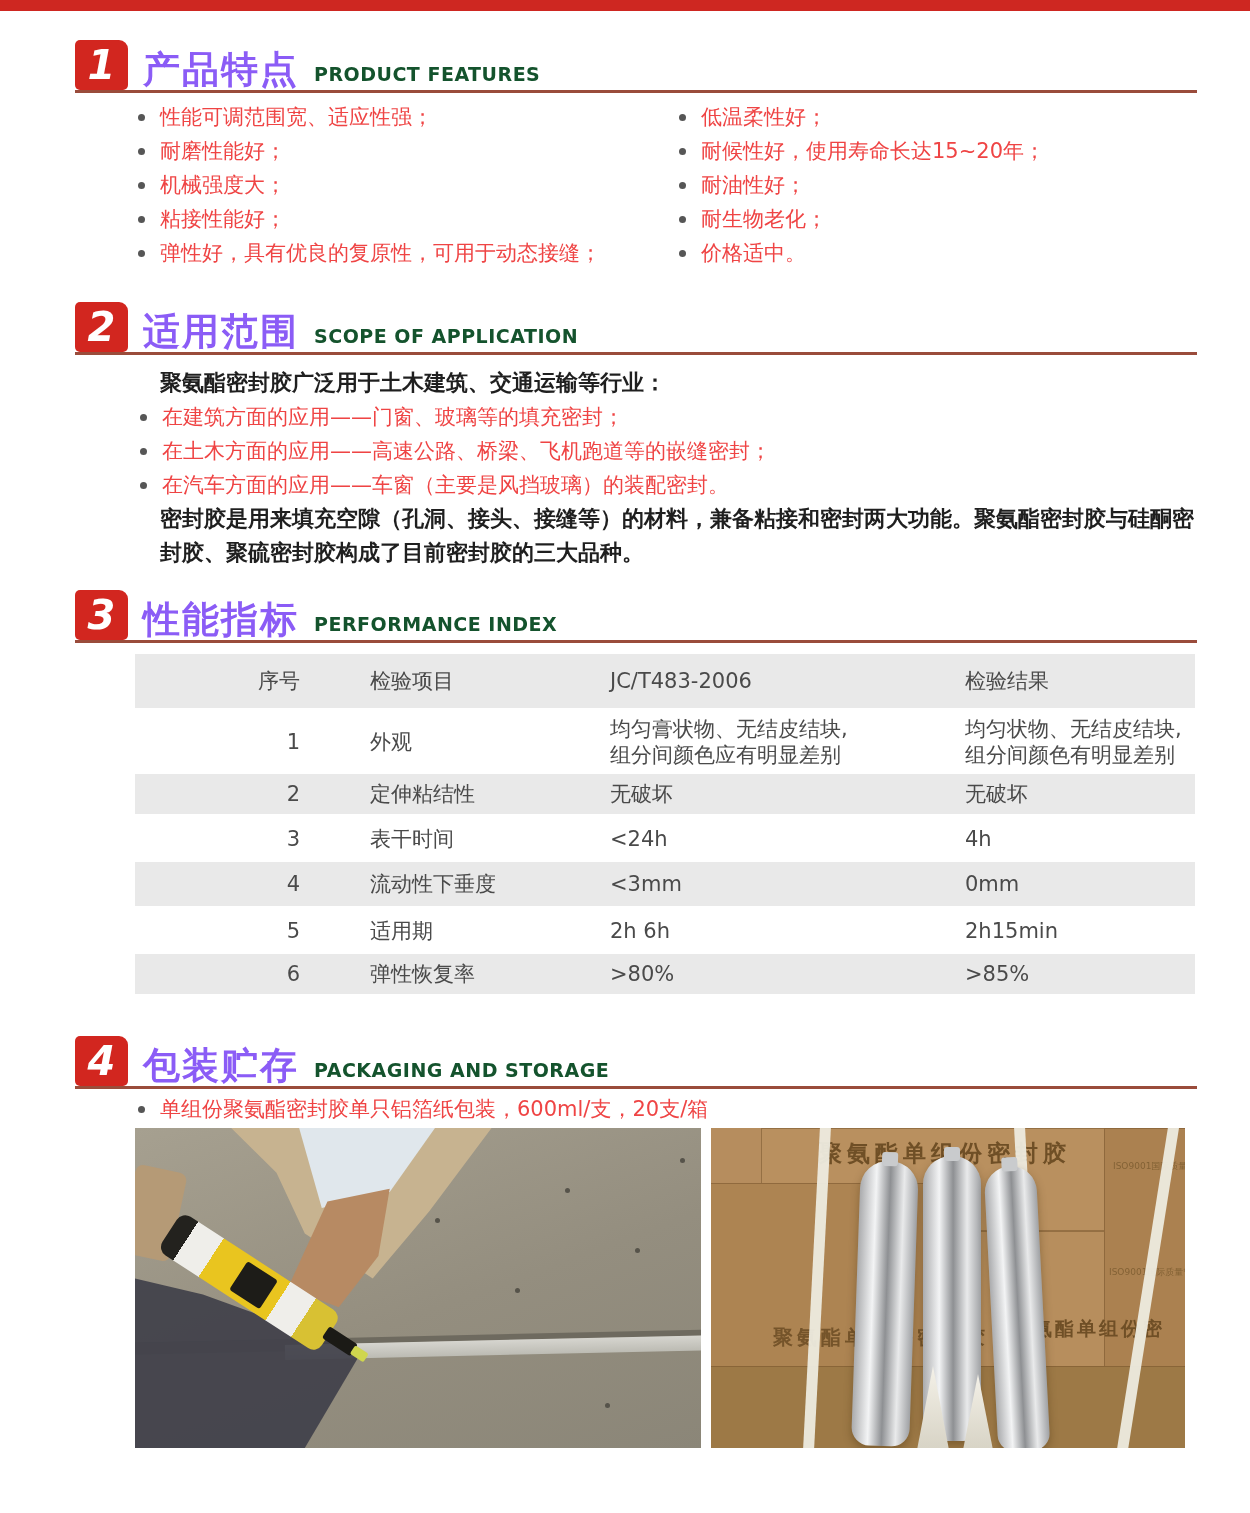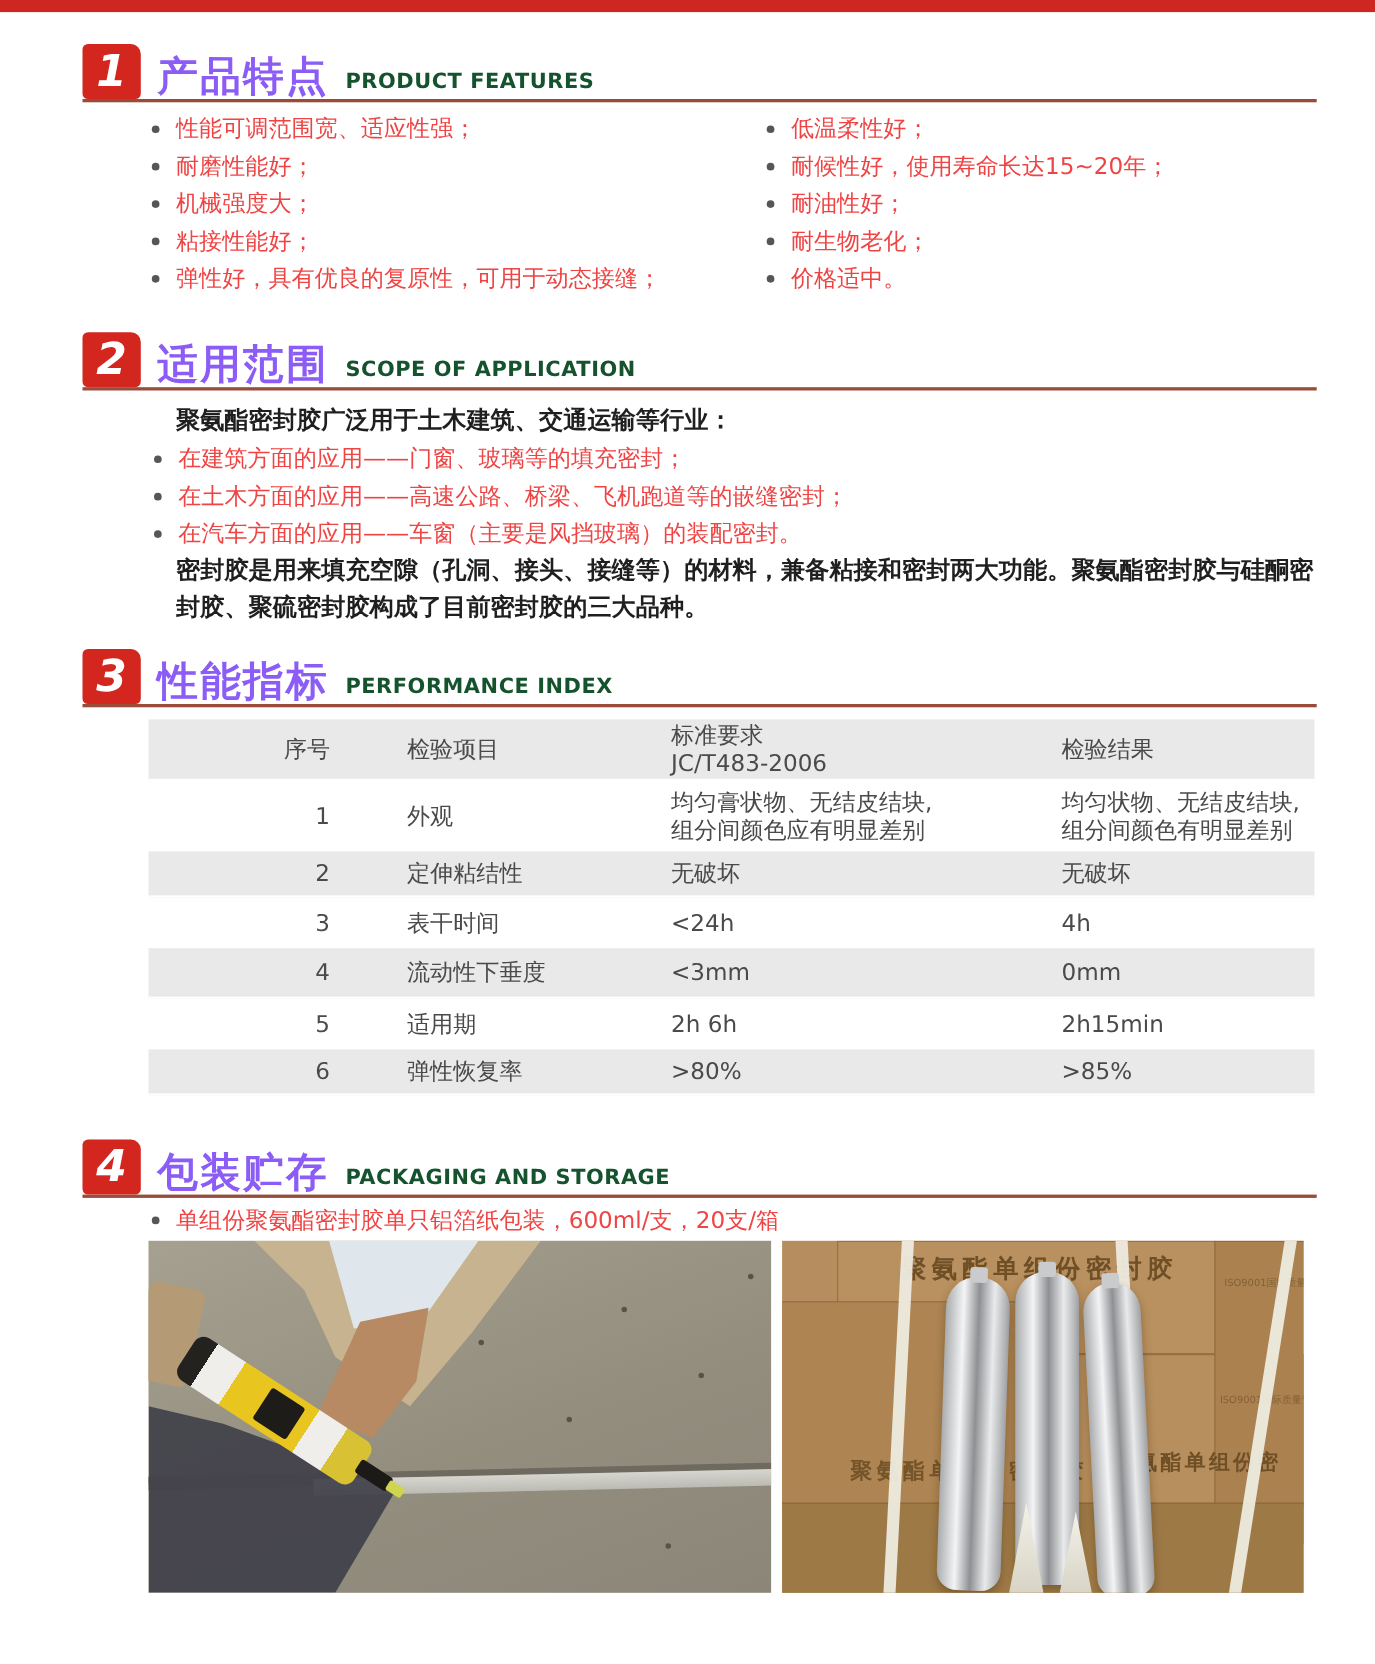--- a/index.html
+++ b/index.html
@@ -18,21 +18,21 @@
     color:#fff; font-size:40px; font-weight:bold; font-style:italic;
     display:flex; align-items:center; justify-content:center; flex:0 0 auto;
   }
   .sec-title { font-size:37px; font-weight:bold; color:#8b5cf6; letter-spacing:2px; line-height:1.0; padding-bottom:2px; }
   .sec-sub { font-size:19px; font-weight:bold; color:#14532d; letter-spacing:0.5px; padding-bottom:5px; }
   .bitem { display:flex; align-items:flex-start; line-height:34px; font-size:21px; color:#ef4444; }
   .dot { width:7px; height:7px; border-radius:50%; background:#565656; margin:14px 15px 0 0; flex:0 0 auto; }
 
   
   .s1-colL { position:absolute; left:138px; top:100px; width:545px; }
-  .s1-colR { position:absolute; left:697px; top:100px; width:520px; }
+  .s1-colR { position:absolute; left:679px; top:100px; width:520px; }
 
   
   .s2-body { position:absolute; left:140px; top:366px; width:1075px; }
   .s2-intro { font-size:22px; font-weight:bold; color:#1f1f1f; line-height:34px; padding-left:20px; }
   .s2-note { font-size:22px; font-weight:bold; color:#1f1f1f; line-height:34px; padding-left:20px; }
 
   
   .ptable { position:absolute; left:135px; top:654px; width:1060px; font-size:21px; color:#4a4a4a; }
   .trow { display:grid; grid-template-columns:165px 260px 380px 255px; align-items:center; }
   .trow.gray { background:#e9e9e9; border-bottom:2px solid #ffffff; }
@@ -178,21 +178,20 @@
     <div class="sec-title">性能指标</div>
     <div class="sec-sub">PERFORMANCE INDEX</div>
   </div>
 </div>
 
 <div class="ptable">
   <div class="trow thead gray">
     <div class="c c1">序号</div>
     <div class="c c2">检验项目</div>
     <div class="c c3">
-      <div>标准要求</div>
       <div>JC/T483-2006</div>
     </div>
     <div class="c c4">检验结果</div>
   </div>
 
   <div class="trow r-tall">
     <div class="c c1">1</div>
     <div class="c c2">外观</div>
     <div class="c c3 ml">均匀膏状物、无结皮结块,
 组分间颜色应有明显差别</div>

